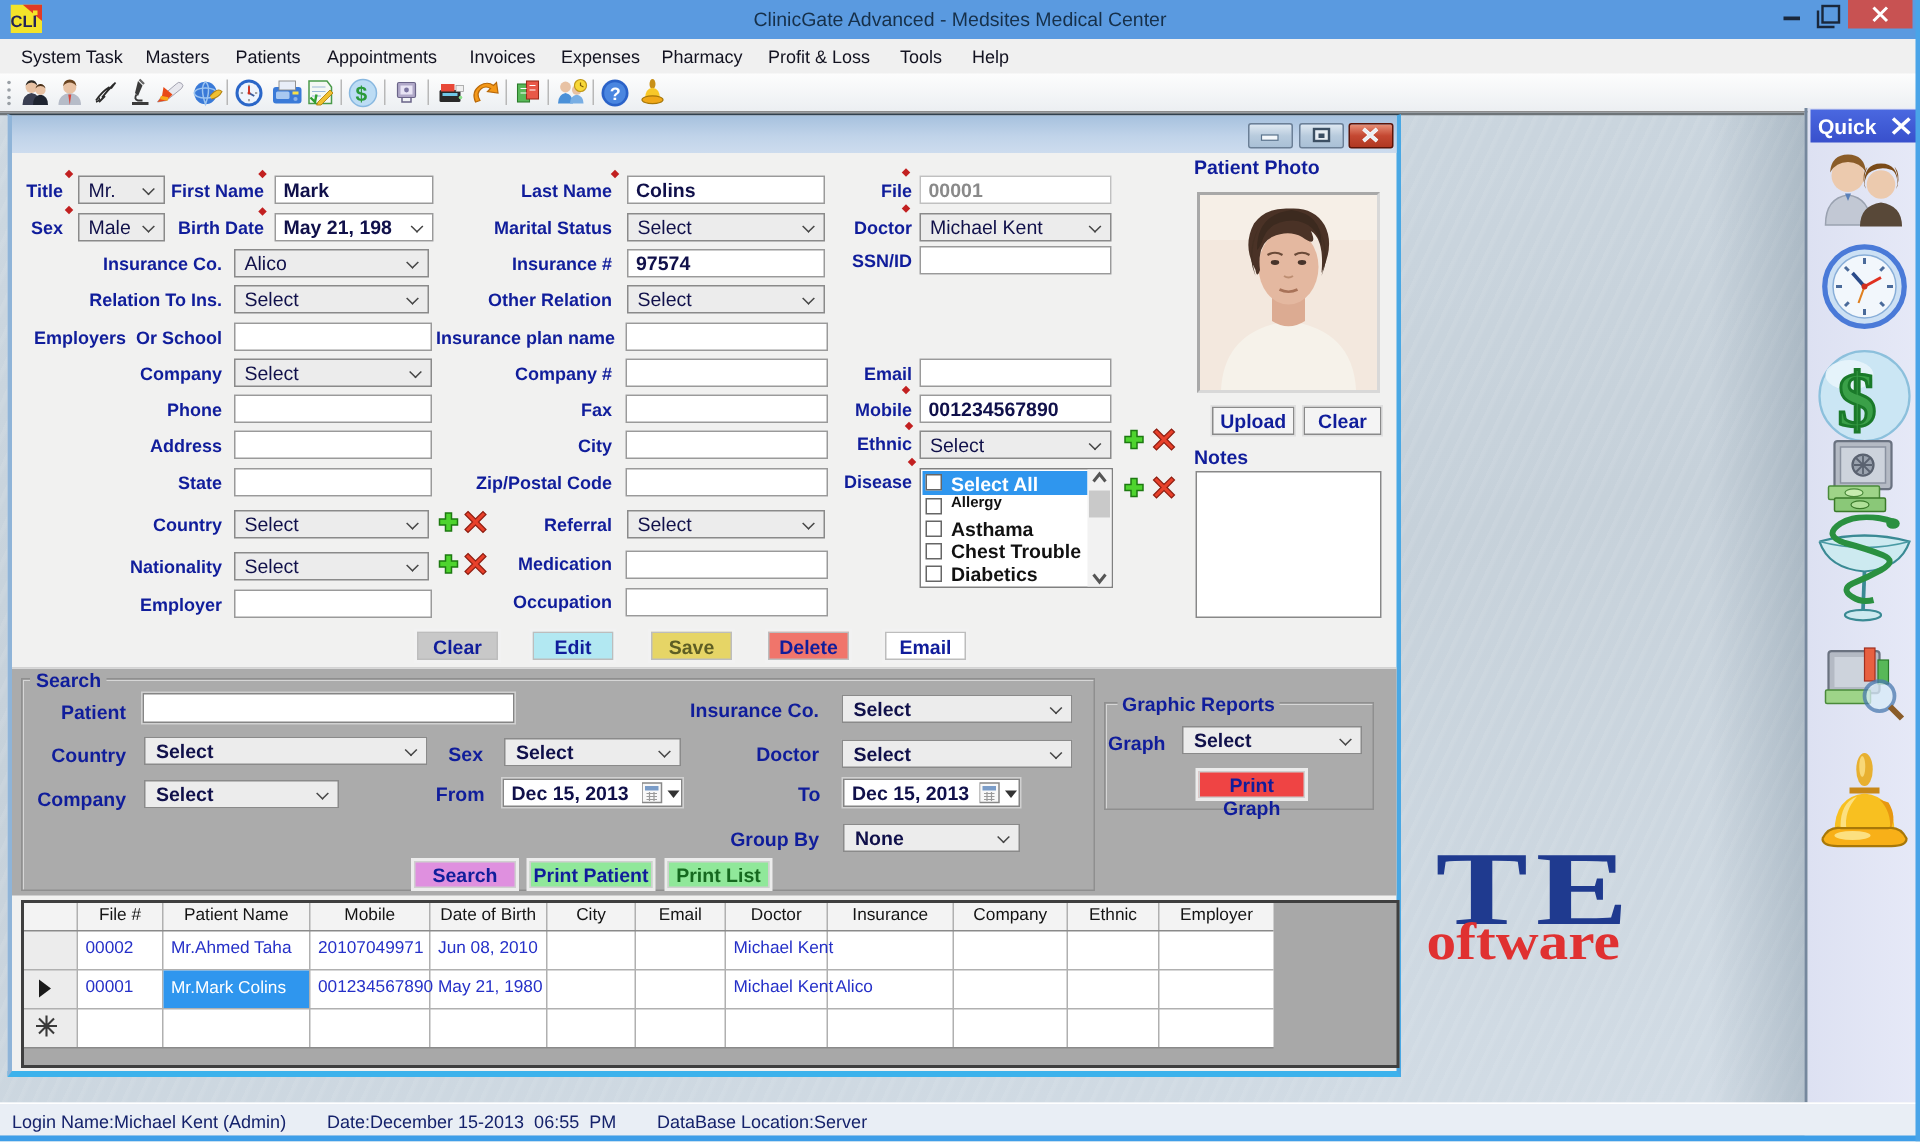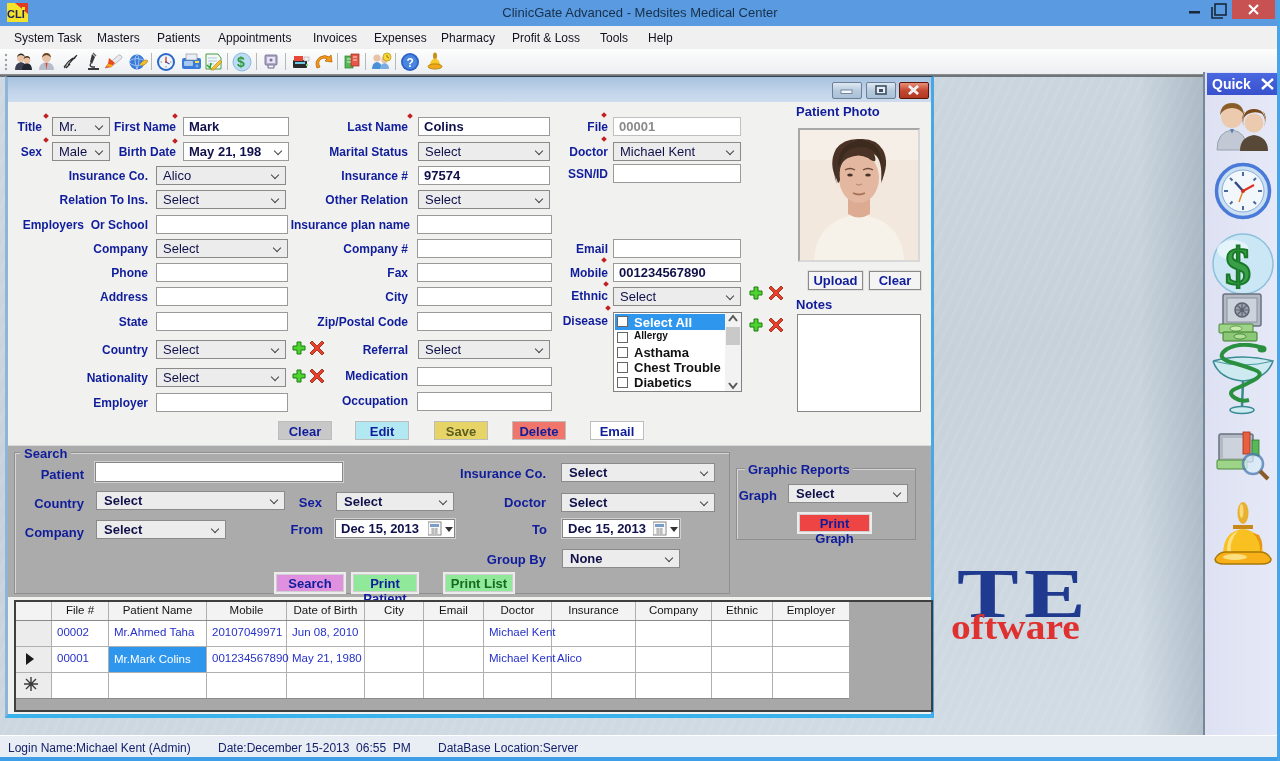--- a/index.html
+++ b/index.html
@@ -515,21 +515,21 @@
           <path d="M17 6 L25 6 L21 11 Z" fill="#333"></path>
         </svg>
       <div class="slbl" style="left:438px;top:106px;width:100px">Group By</div>
       <div class="sdd" style="left:554px;top:103px;width:118px">None<span class="ar"></span></div>
       <div class="gb" style="left:728px;top:22px;width:180px;height:72px"></div>
       <div class="slbl" style="left:737px;top:16px;background:#ababab;padding:0 3px">Graphic Reports</div>
       <div class="slbl" style="left:709px;top:42px;width:60px">Graph</div>
       <div class="sdd" style="left:780px;top:38px;width:120px">Select<span class="ar"></span></div>
       <div class="sbtn" style="left:791px;top:68px;width:71px;background:#ef4444">Print Graph</div>
       <div class="sbtn" style="left:268px;top:128px;width:68px;background:#df90df">Search</div>
-      <div class="sbtn" style="left:345px;top:128px;width:64px;background:#90e89a">Print Patient</div>
+      <div class="sbtn" style="left:345px;top:128px;width:82px;background:#90e89a">Print Patient</div>
       <div class="sbtn" style="left:437px;top:128px;width:68px;background:#90e89a;color:#15691f">Print List</div>
     </div>
     <div id="grid">
       <div class="abs" style="left:0;top:0;width:833px;height:18px;background:#f3f3f3"></div>
       <div class="abs" style="left:0;top:18px;width:833px;height:78px;background:#ffffff"></div>
       <div class="abs" style="left:0;top:18px;width:35px;height:78px;background:#ececec"></div>
 
       <div class="gl" style="left:35px;top:0;width:1px;height:96px"></div>
       <div class="gl" style="left:92px;top:0;width:1px;height:96px"></div>
       <div class="gl" style="left:190px;top:0;width:1px;height:96px"></div>

